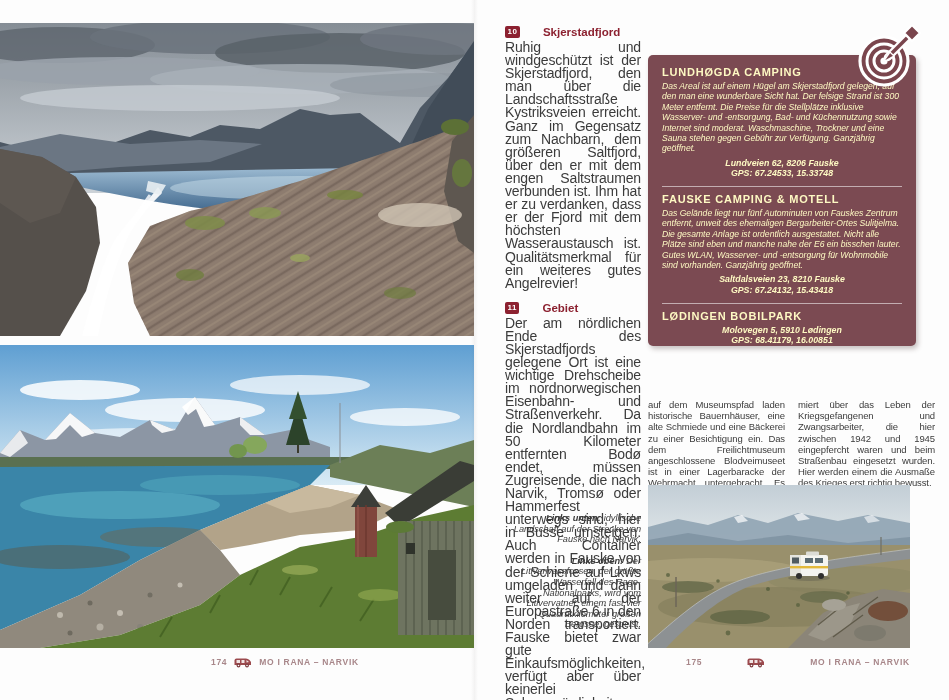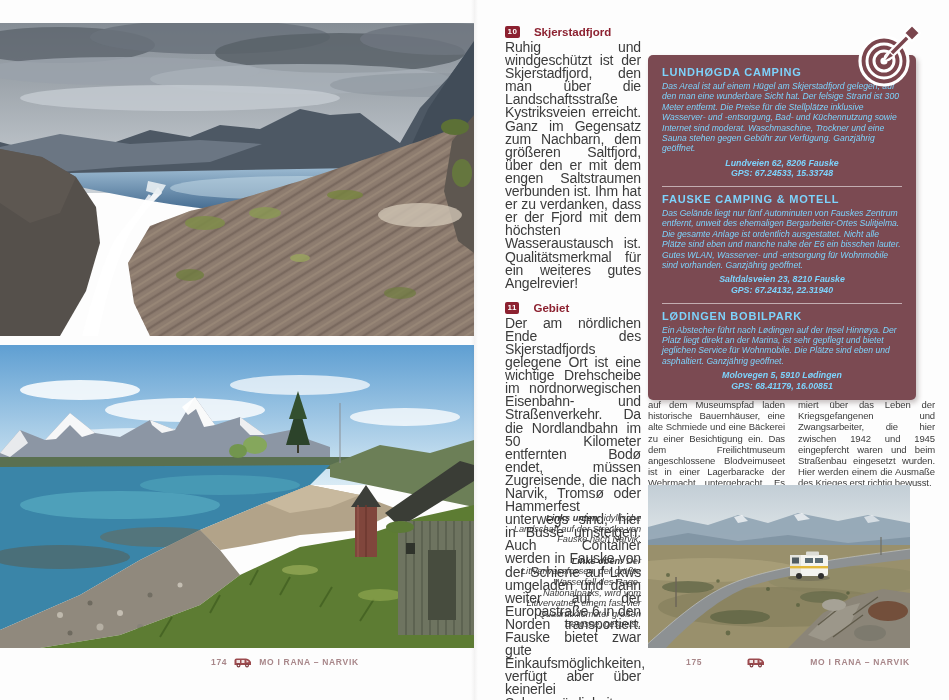--- a/index.html
+++ b/index.html
@@ -1,34 +1,34 @@
 <!DOCTYPE html>
 <html lang="de"><head>
 <meta charset="utf-8">
 <style>
   html,body{margin:0;padding:0;background:#ffffff;}
   .spread{position:relative;width:949px;height:700px;background:#fdfdfd;overflow:hidden;
           font-family:"Liberation Sans","DejaVu Sans",sans-serif;color:#3b3b3b;}
   .photo{position:absolute;display:block;}
   
   .col-main{position:absolute;left:505px;top:26px;width:136px;}
-  .art-head{display:flex;align-items:center;gap:14px;margin:0 0 3px 0;}
+  .art-head{display:flex;align-items:center;gap:23px;margin:0 0 3px 0;}
   .badge{display:inline-block;background:#8c2130;color:#fff;font-weight:bold;font-size:8px;
          line-height:1;padding:2px 2.5px;border-radius:2px;letter-spacing:.5px;}
   .art-title{color:#8c2130;font-weight:bold;font-size:11.5px;}
   .art-body{margin:0 0 12px 0;text-align:justify;font-size:14px;line-height:13.1px;
             letter-spacing:-.15px;hyphens:auto;-webkit-hyphens:auto;}
   
   .captions{position:absolute;left:505px;top:513px;width:136px;text-align:right;
             font-style:italic;font-size:9.2px;line-height:10.6px;color:#3b3b3b;}
   .captions p{margin:0 0 11px 0;}
   .cap-label{font-weight:bold;margin-right:3px;}
   
   .campbox{position:absolute;left:648px;top:55px;width:268px;background:#7b4a52;
-           border-radius:5px;padding:11px 14px 9px 14px;box-sizing:border-box;color:#7dd3fc;
+           border-radius:5px;padding:11px 14px 0 14px;box-sizing:border-box;color:#fef9c3;
            box-shadow:2px 3px 5px rgba(60,40,40,.28);}
   .camp-name{font-size:11px;font-weight:bold;letter-spacing:.8px;margin:0 0 3px 0;}
   .camp-desc{font-style:italic;font-size:8.6px;line-height:10.4px;margin:0 0 4px 0;}
   .camp-addr{font-style:italic;font-weight:bold;font-size:8.8px;line-height:10.6px;margin:0;text-align:center;}
   .camp-div{border:none;border-top:1px solid rgba(255,255,255,.55);margin:7px 0 6px 0;}
   .target{position:absolute;right:-8px;top:-30px;width:76px;height:76px;}
   
   .cont-cols{position:absolute;left:648px;top:399px;width:288px;display:flex;gap:13px;}
   .cont-cols p{margin:0;width:137px;text-align:justify;font-size:9.5px;line-height:11.2px;
                letter-spacing:-.1px;hyphens:auto;-webkit-hyphens:auto;}
@@ -213,26 +213,25 @@
       <div class="camp-name">LUNDHØGDA CAMPING</div>
       <p class="camp-desc">Das Areal ist auf einem Hügel am Skjerstadfjord gelegen, auf den man eine wunderbare Sicht hat. Der felsige Strand ist 300 Meter entfernt. Die Preise für die Stellplätze inklusive Wasserver- und -entsorgung, Bad- und Küchennutzung sowie Internet sind moderat. Waschmaschine, Trockner und eine Sauna stehen gegen Gebühr zur Verfügung. Ganzjährig geöffnet.</p>
       <div class="camp-addr">Lundveien 62, 8206 Fauske</div>
       <div class="camp-addr">GPS: 67.24533, 15.33748</div>
     </div>
     <hr class="camp-div">
     <div>
       <div class="camp-name">FAUSKE CAMPING &amp; MOTELL</div>
       <p class="camp-desc">Das Gelände liegt nur fünf Autominuten von Fauskes Zentrum entfernt, unweit des ehemaligen Bergarbeiter-Ortes Sulitjelma. Die gesamte Anlage ist ordentlich ausgestattet. Nicht alle Plätze sind eben und manche nahe der E6 ein bisschen lauter. Gutes WLAN, Wasserver- und -entsorgung für Wohnmobile sind vorhanden. Ganzjährig geöffnet.</p>
       <div class="camp-addr">Saltdalsveien 23, 8210 Fauske</div>
-      <div class="camp-addr">GPS: 67.24132, 22.31940</div>
+      <div class="camp-addr">GPS: 67.24132, 15.43418</div>
     </div>
     <hr class="camp-div">
     <div>
       <div class="camp-name">LØDINGEN BOBILPARK</div>
-      <p class="camp-desc">Ein Abstecher führt nach Lødingen auf der Insel Hinnøya. Der Platz liegt direkt an der Marina, ist sehr gepflegt und bietet jeglichen Service für Wohnmobile. Die Plätze sind eben und asphaltiert. Ganzjährig geöffnet.</p>
       <div class="camp-addr">Molovegen 5, 5910 Lødingen</div>
       <div class="camp-addr">GPS: 68.41179, 16.00851</div>
     </div>
   </div>
 
   <div class="cont-cols">
     <p>auf dem Museumspfad laden historische Bauernhäuser, eine alte Schmiede und eine Bäckerei zu einer Besichtigung ein. Das dem Freilichtmuseum angeschlossene Blodveimuseet ist in einer Lagerbaracke der Wehrmacht untergebracht. Es infor-</p>
     <p>miert über das Leben der Kriegsgefangenen und Zwangsarbeiter, die hier zwischen 1942 und 1945 eingepfercht waren und beim Straßenbau eingesetzt wurden. Hier werden einem die Ausmaße des Krieges erst richtig bewusst.</p>
   </div>
 

